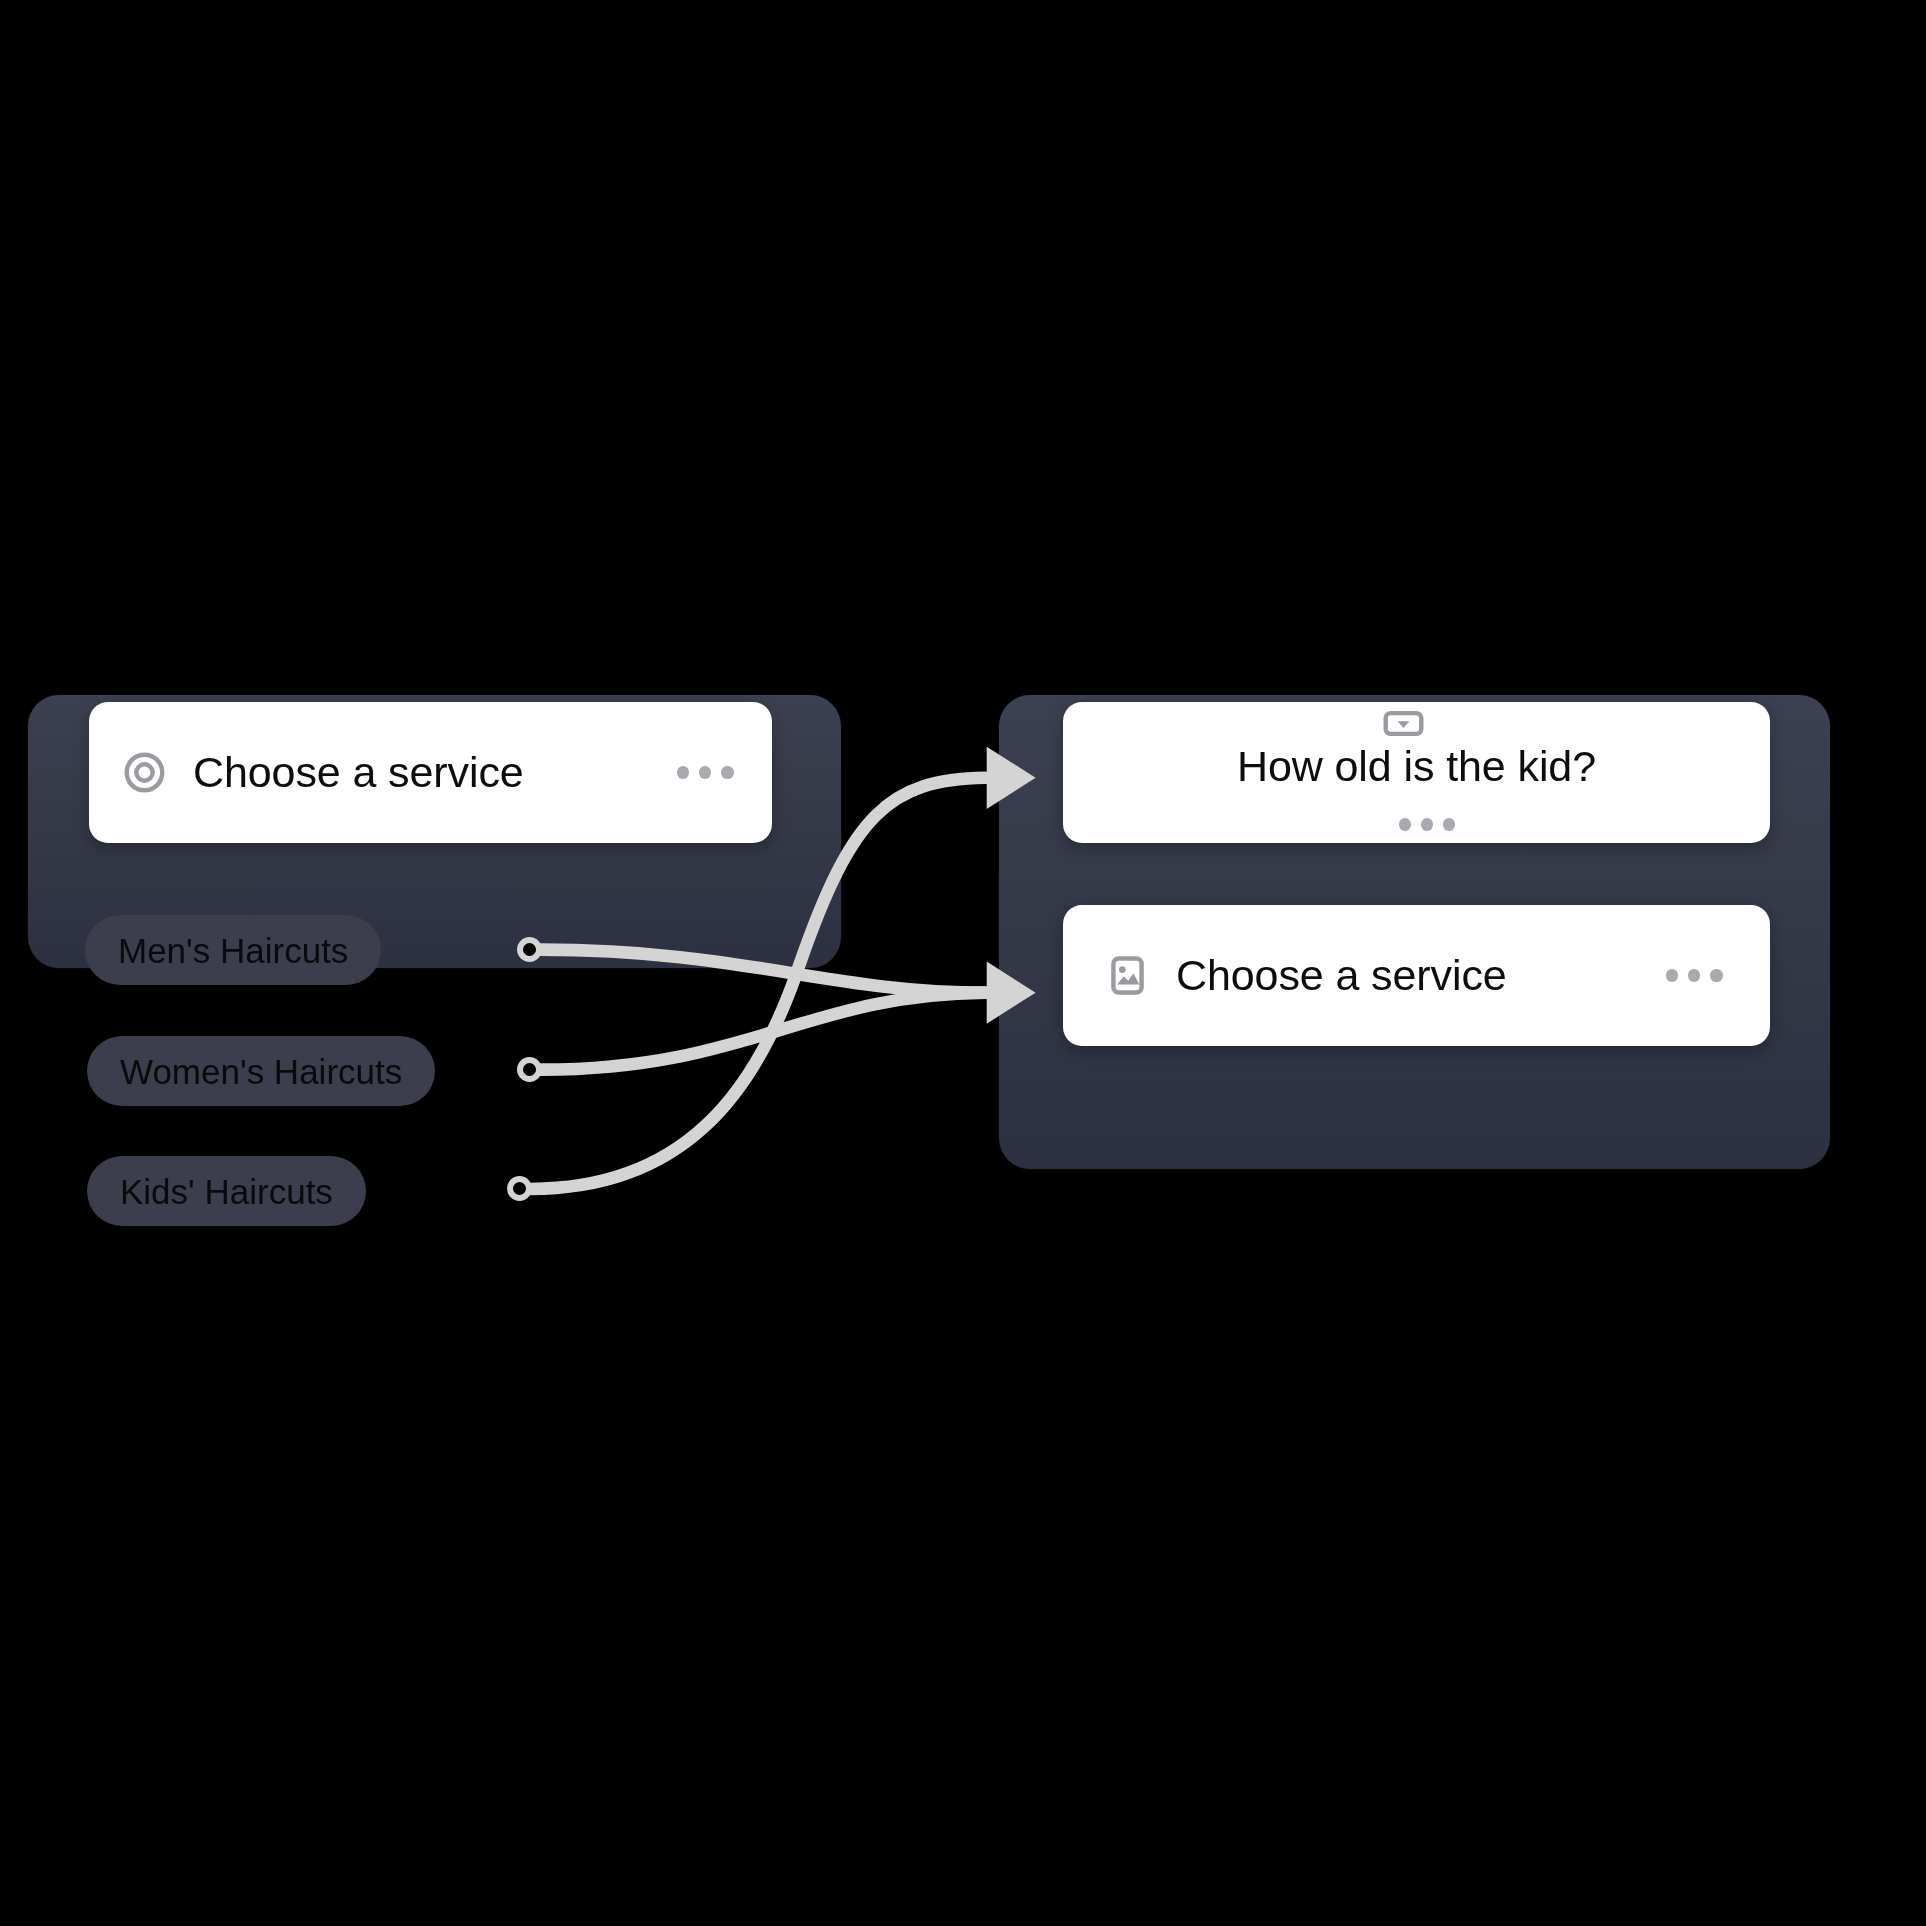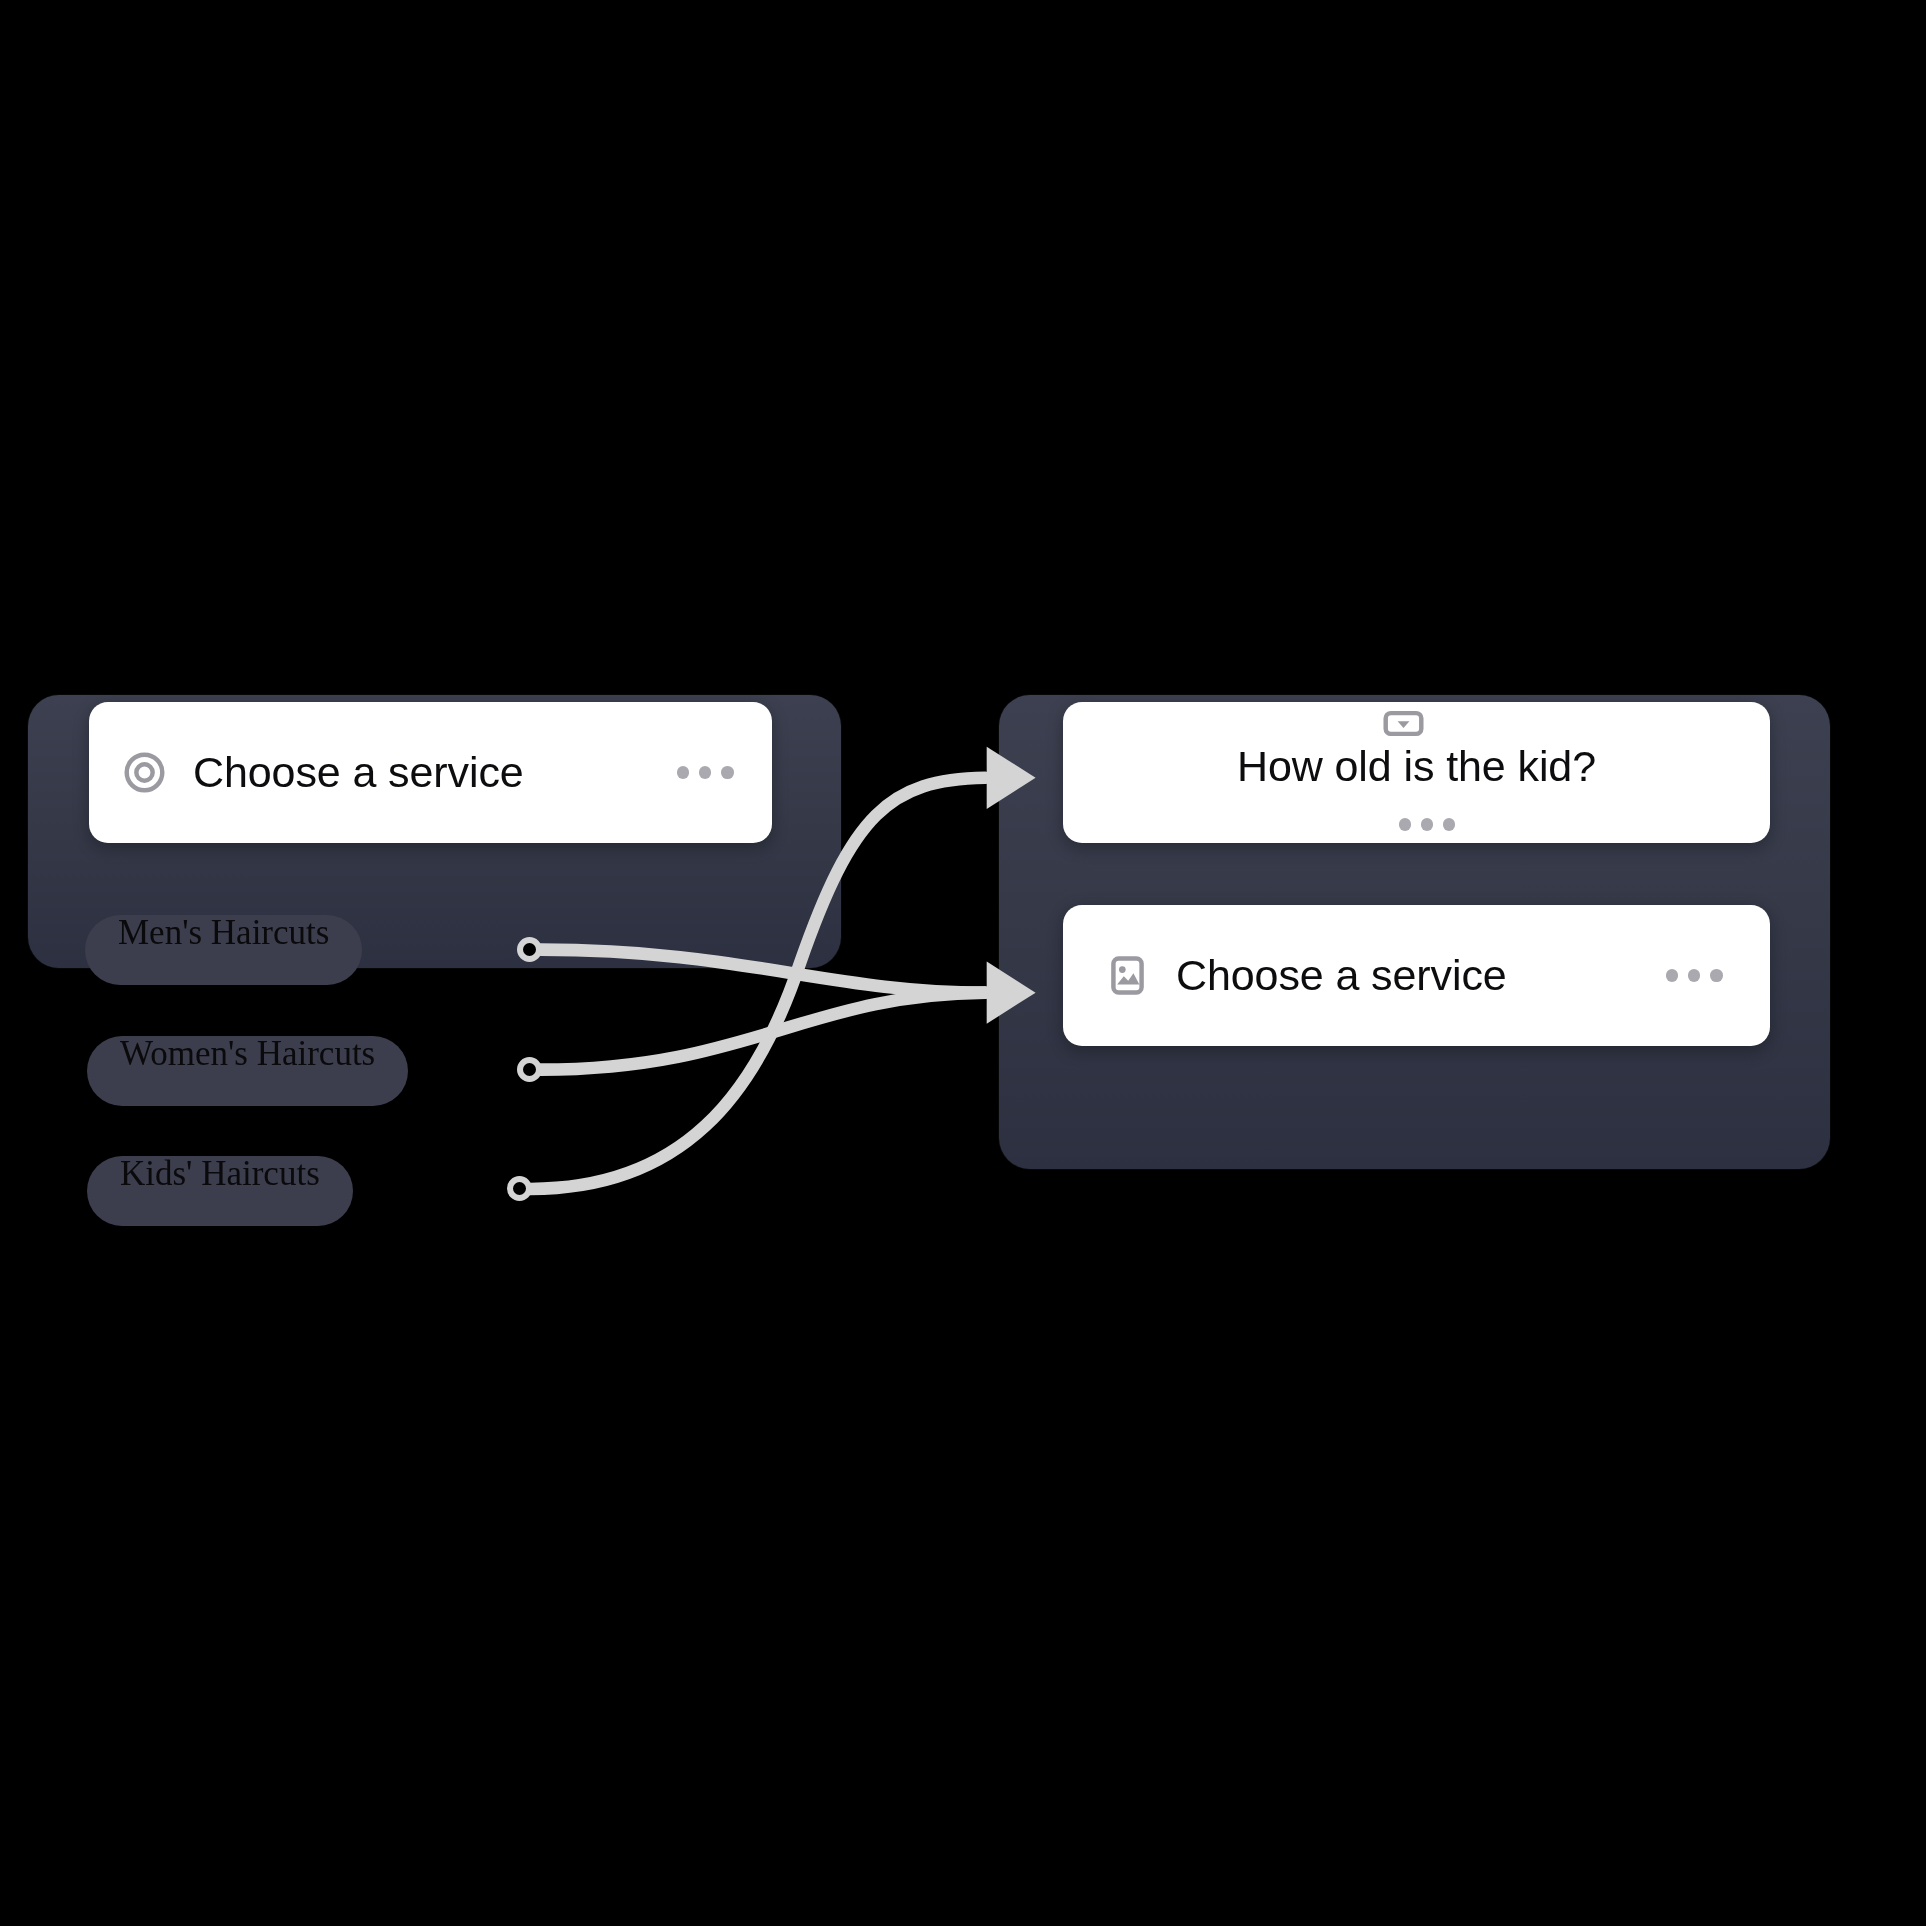--- a/index.html
+++ b/index.html
@@ -130,31 +130,31 @@
     width: 12.6px;
     height: 12.6px;
     border-radius: 50%;
     background: #a9a9af;
   }
 
   
   .option-pill {
     position: absolute;
     display: flex;
+    align-items: center;
     height: 70px;
     border-radius: 35px;
     background: #3c3e4d;
     padding: 0 33px;
     box-sizing: border-box;
     color: #0a0a0c;
     font-size: 35px;
     line-height: 1;
     white-space: nowrap;
     z-index: 6;
-    font-family: Liberation Serif, serif;
   }
 
   #pill-mens     { left: 85px; top: 915px; }
   #pill-womens   { left: 87px; top: 1036px; }
   #pill-kids     { left: 87px; top: 1156px; }
 
   
   .handle {
     position: absolute;
     width: 25px;

